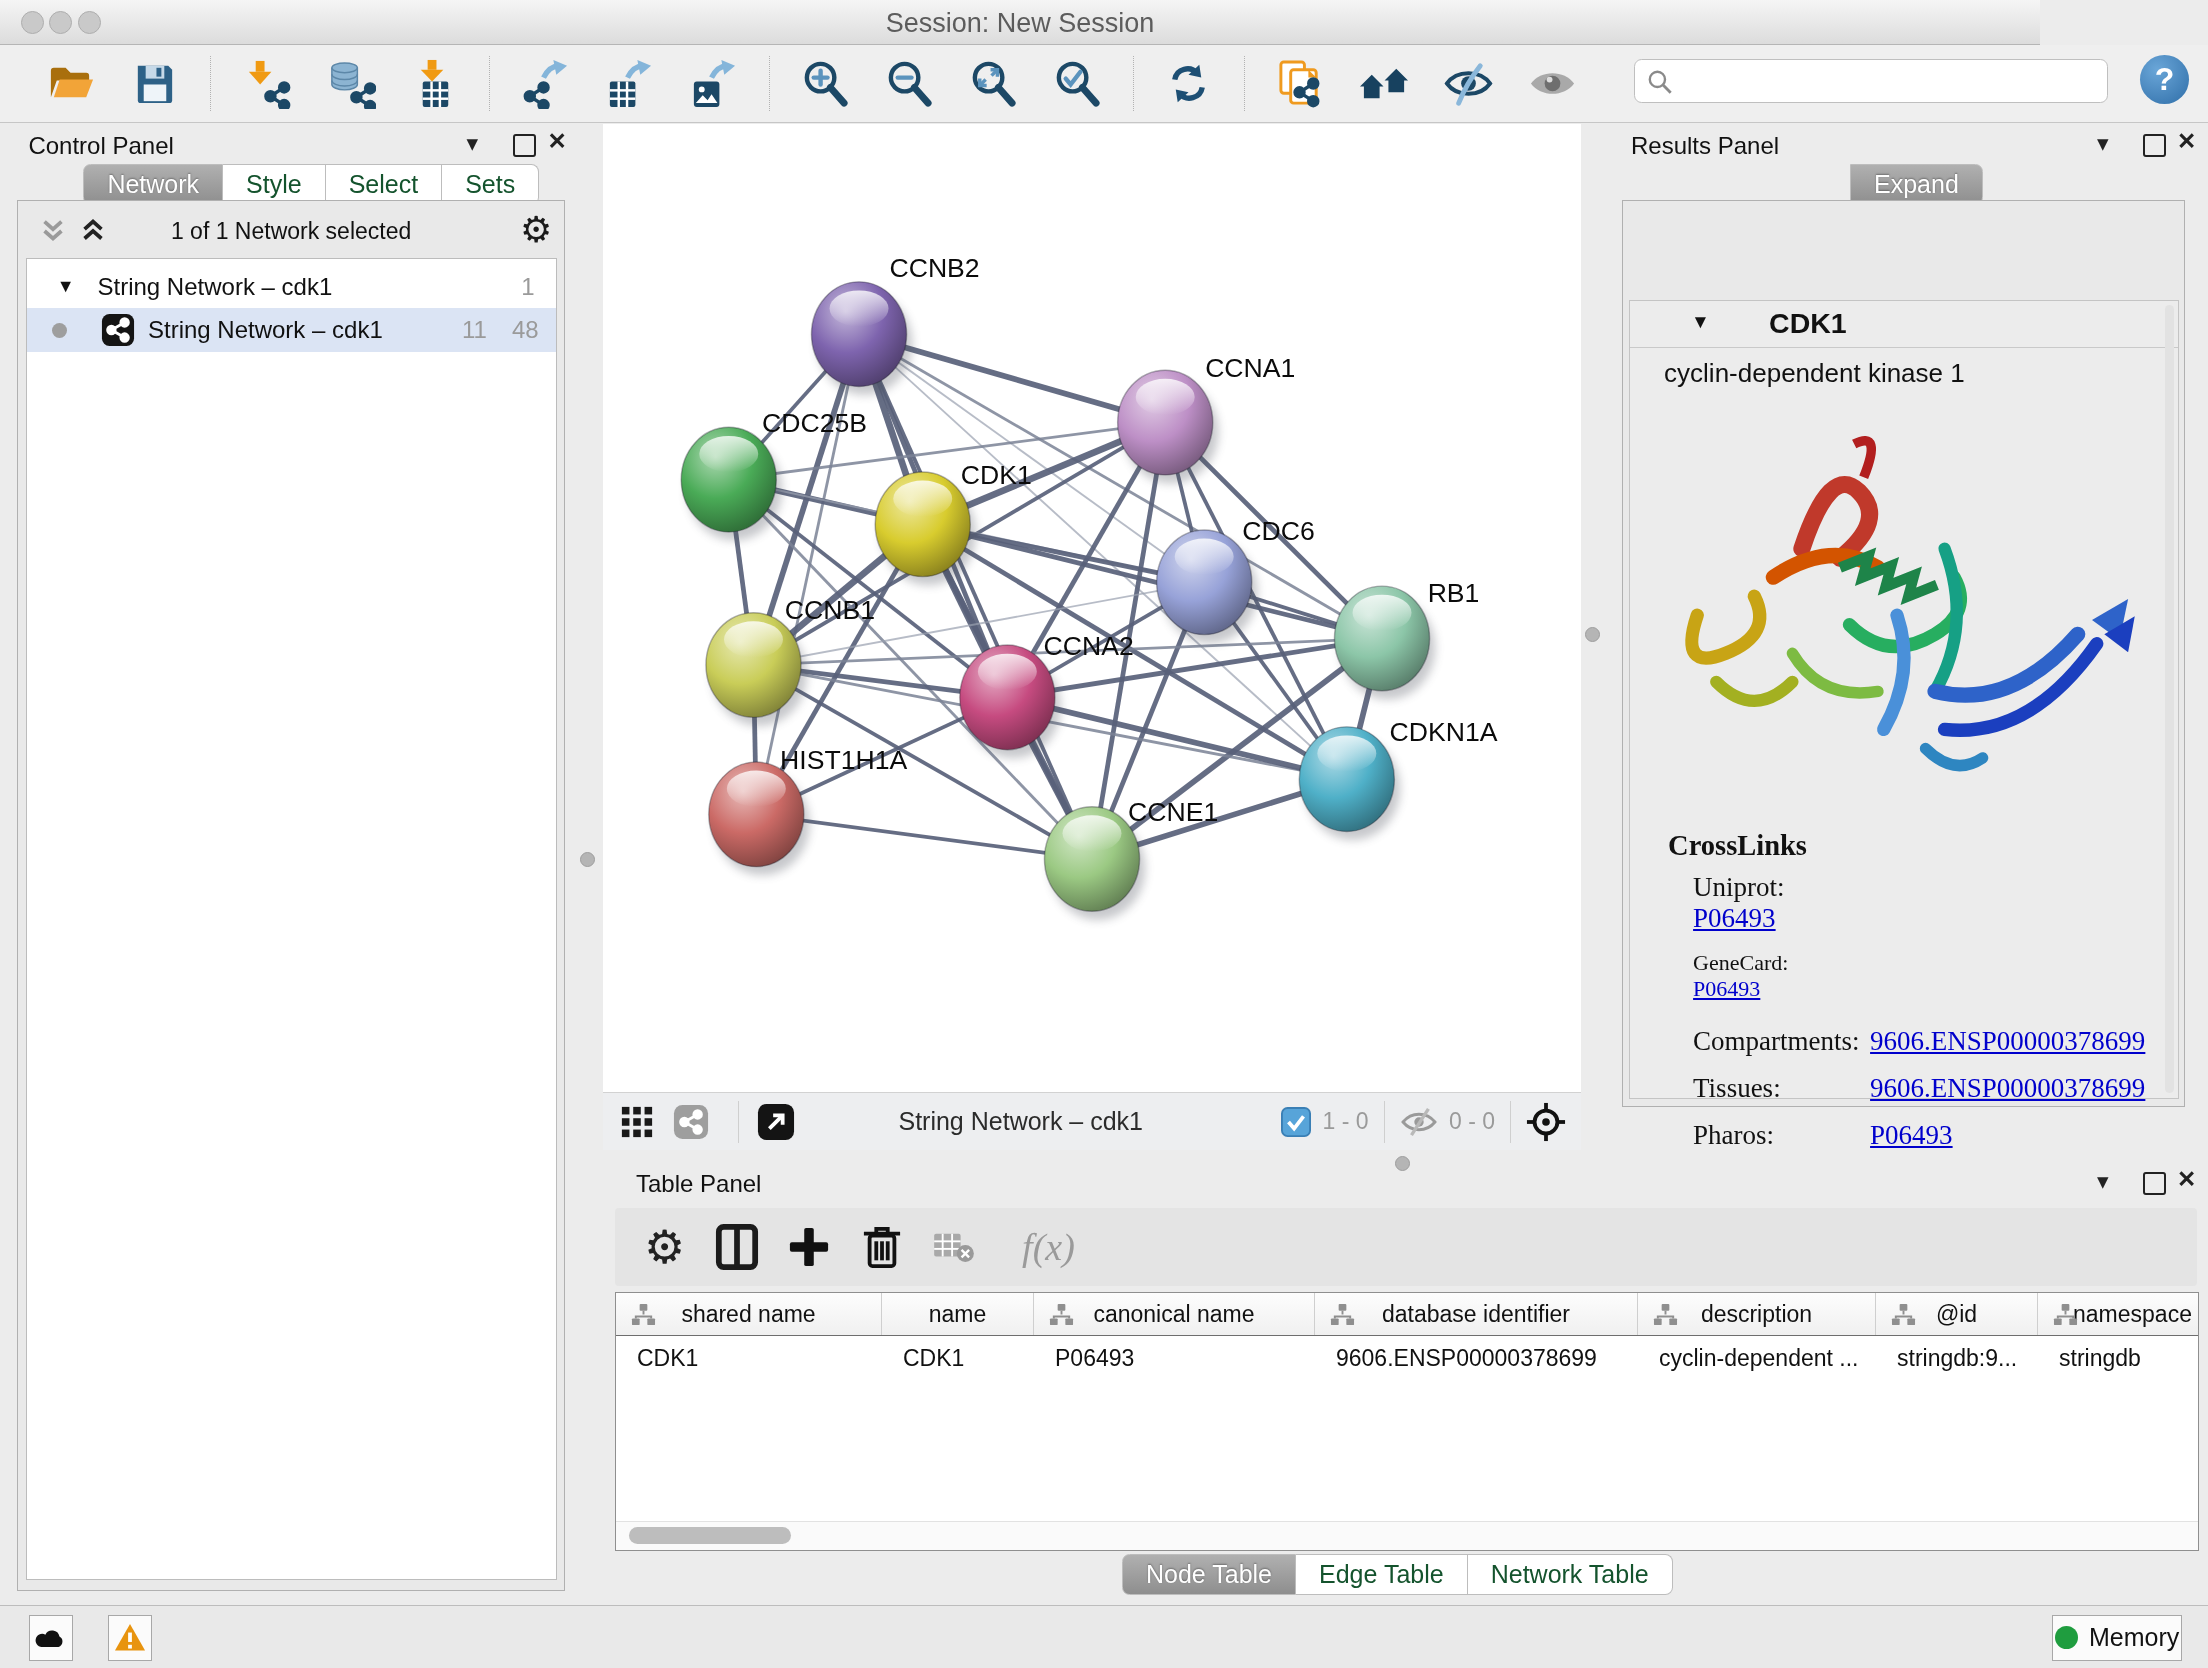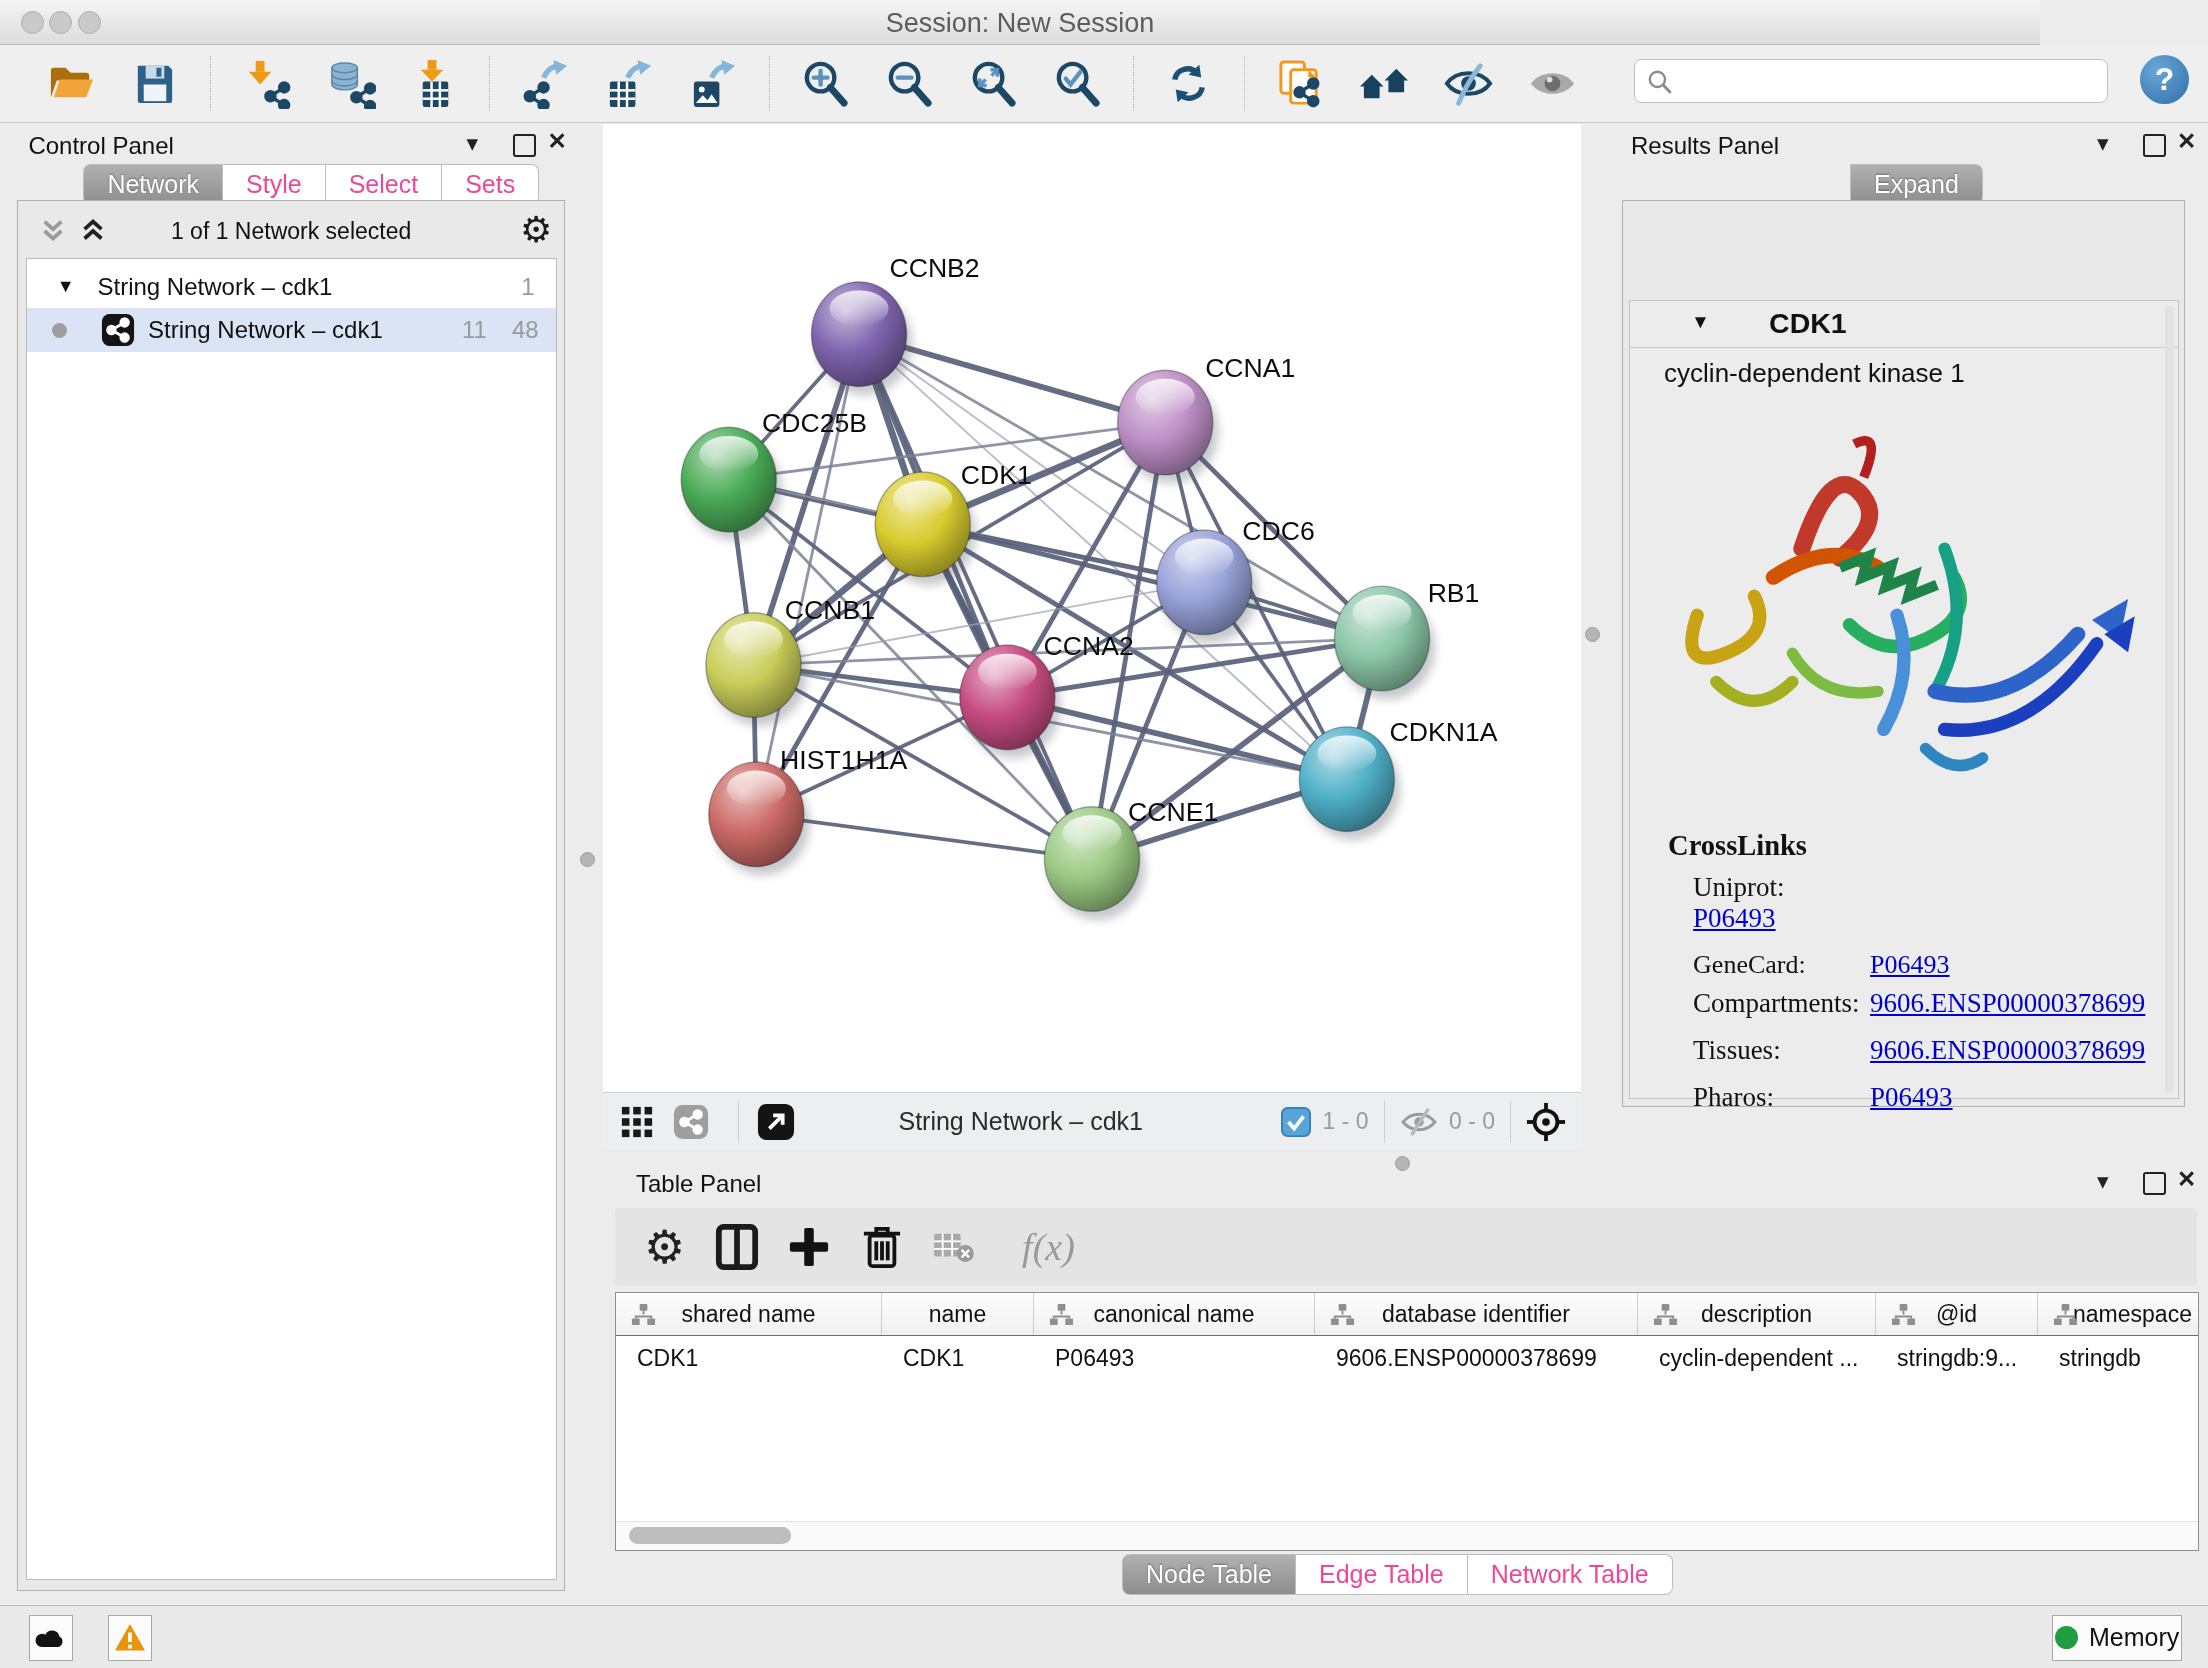--- a/index.html
+++ b/index.html
@@ -23,21 +23,21 @@
     font-size:23px;background:transparent;}
   .helpbtn{left:2140px;top:55px;width:49px;height:49px;border-radius:50%;
     background:radial-gradient(circle at 35% 30%,#6aa6d8,#2f6ea8);color:#fff;font-size:32px;font-weight:bold;
     display:flex;align-items:center;justify-content:center;}
   
   .phead{font-size:24px;color:#111;}
   .picon{font-size:23px;color:#222;}
   .floatico{width:19px;height:19px;border:2.9px solid #222;border-radius:2.9px;display:inline-block;}
   .tabs{display:flex;}
   .tab{font-size:25px;padding:4.8px 23px;background:#fff;border:1px solid #bdbdbd;border-left:none;
-    color:#ec4899;white-space:nowrap;}
+    color:#14532d;white-space:nowrap;}
   .tab:first-child{border-left:1px solid #bdbdbd;border-radius:7.6px 0 0 7.6px;}
   .tab:last-child{border-radius:0 7.6px 7.6px 0;}
   .tab.sel{background:linear-gradient(#b0b0b0,#8e8e8e);color:#fff;text-shadow:0 -1px 1.9px rgba(0,0,0,.35);}
   .gbox{border:1px solid #b0b0b0;background:#e9e9e9;}
   
   .treebox{background:#fff;border:1px solid #bcbcbc;}
   .trow{position:absolute;left:0;width:100%;height:44px;display:flex;align-items:center;font-size:24px;}
   .trow .cnt{color:#9a9a9a;}
   .sel-row{background:#dbe4f4;}
   
@@ -705,21 +705,21 @@
         <path d="M300 340 q90 10 160 -90" stroke="#1b3fbf" stroke-width="14" fill="none" stroke-linecap="round"></path>
         <path d="M468 240 l32 -19 -7 38 z" fill="#1b3fbf"></path>
         <path d="M280 360 q30 30 60 10" stroke="#2e86c1" stroke-width="12" fill="none" stroke-linecap="round"></path>
       </svg>
       <div class="abs serif" style="left:38px;top:529px;font-size:28.5px;font-weight:bold">CrossLinks</div>
       <div class="abs" id="crosslinks-rows" style="left:63px;top:571px;width:476px">
           <div class="serif" style="display: flex; margin-bottom: 16px; font-size: 27px; flex-direction: column;">
             <span style="width: 177px;">Uniprot:</span>
             <a class="xlink" href="#">P06493</a>
           </div>
-          <div class="serif" style="display: flex; margin-bottom: 8px; font-size: 26px;">
+          <div class="serif" style="display: flex; margin-bottom: 24px; font-size: 22px; flex-direction: column;">
             <span style="width: 177px;">GeneCard:</span>
             <a class="xlink" href="#">P06493</a>
           </div>
           <div class="serif" style="display: flex; margin-bottom: 16px; font-size: 27px;">
             <span style="width: 177px;">Compartments:</span>
             <a class="xlink" href="#">9606.ENSP00000378699</a>
           </div>
           <div class="serif" style="display: flex; margin-bottom: 16px; font-size: 27px;">
             <span style="width: 177px;">Tissues:</span>
             <a class="xlink" href="#">9606.ENSP00000378699</a>

